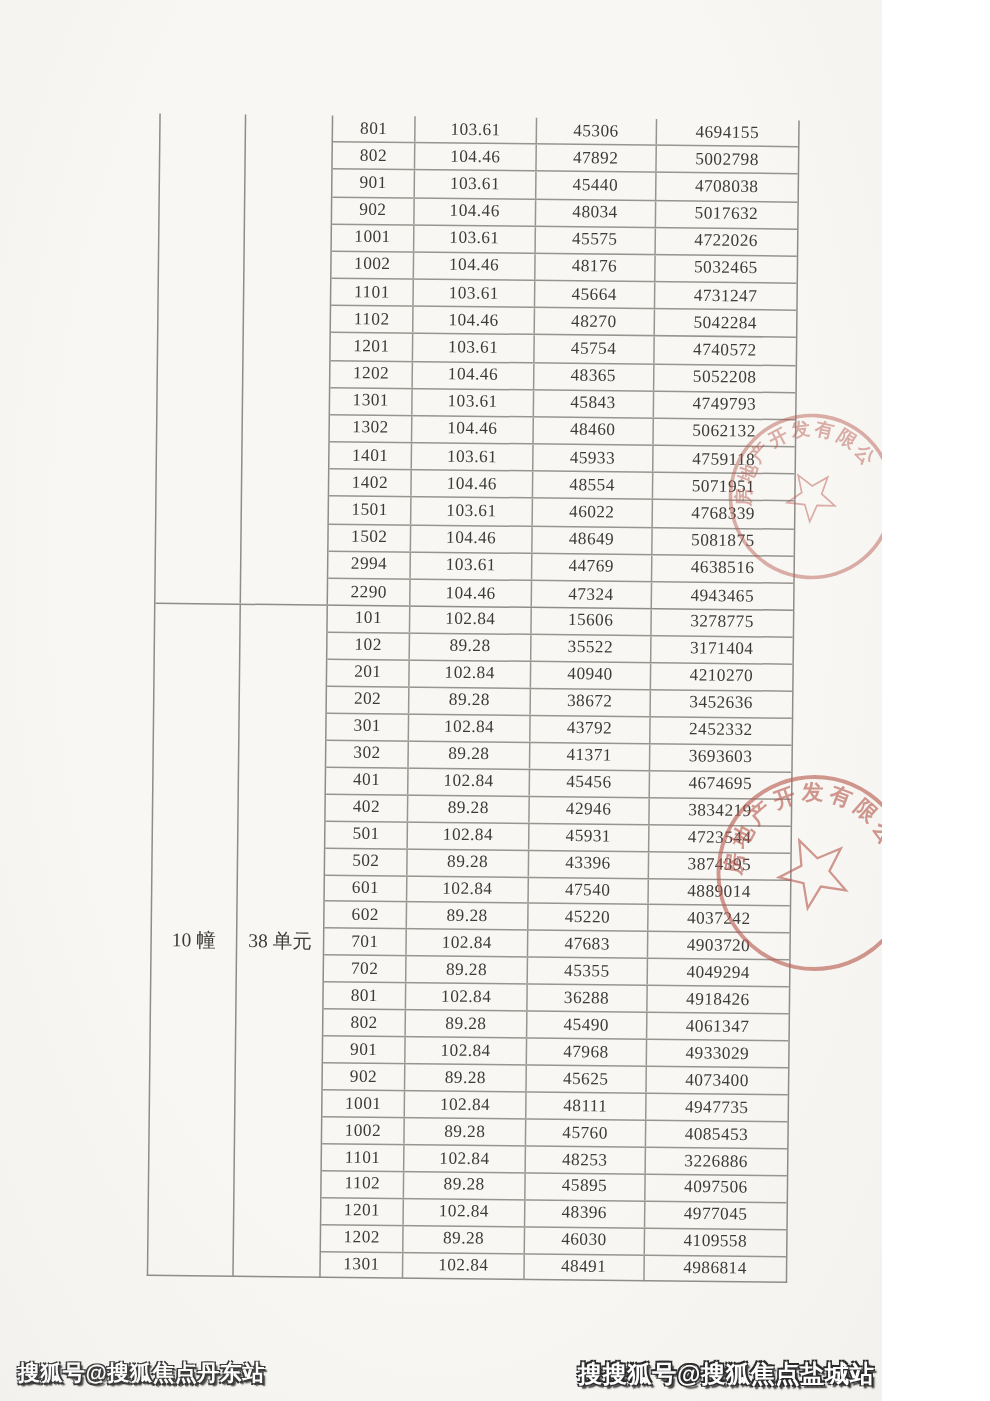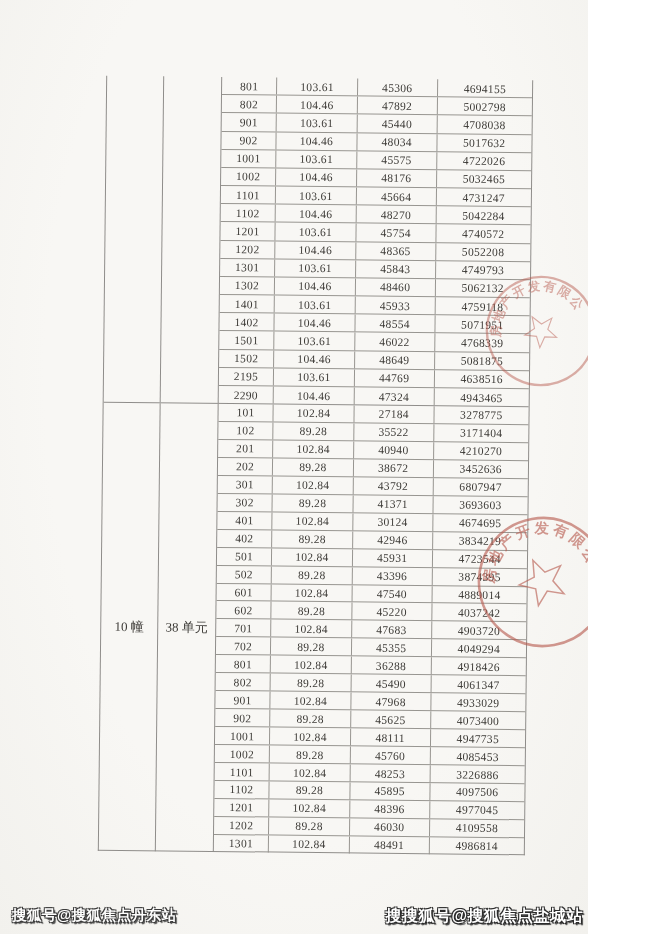--- a/index.html
+++ b/index.html
@@ -151,41 +151,41 @@
             <div class="c c2">46022</div>
             <div class="c c3">4768339</div>
           </div>
           <div class="row">
             <div class="c c0">1502</div>
             <div class="c c1">104.46</div>
             <div class="c c2">48649</div>
             <div class="c c3">5081875</div>
           </div>
           <div class="row">
-            <div class="c c0">2195</div>
+            <div class="c c0">2994</div>
             <div class="c c1">103.61</div>
             <div class="c c2">44769</div>
             <div class="c c3">4638516</div>
           </div>
           <div class="row">
             <div class="c c0">2290</div>
             <div class="c c1">104.46</div>
             <div class="c c2">47324</div>
             <div class="c c3">4943465</div>
           </div>
         </div>
       </div>
       <div class="section">
         <div class="cell bcell">10 幢</div>
         <div class="cell ucell">38 单元</div>
         <div class="rows">
           <div class="row">
             <div class="c c0">101</div>
             <div class="c c1">102.84</div>
-            <div class="c c2">27184</div>
+            <div class="c c2">15606</div>
             <div class="c c3">3278775</div>
           </div>
           <div class="row">
             <div class="c c0">102</div>
             <div class="c c1">89.28</div>
             <div class="c c2">35522</div>
             <div class="c c3">3171404</div>
           </div>
           <div class="row">
             <div class="c c0">201</div>
@@ -196,32 +196,32 @@
           <div class="row">
             <div class="c c0">202</div>
             <div class="c c1">89.28</div>
             <div class="c c2">38672</div>
             <div class="c c3">3452636</div>
           </div>
           <div class="row">
             <div class="c c0">301</div>
             <div class="c c1">102.84</div>
             <div class="c c2">43792</div>
-            <div class="c c3">6807947</div>
+            <div class="c c3">2452332</div>
           </div>
           <div class="row">
             <div class="c c0">302</div>
             <div class="c c1">89.28</div>
             <div class="c c2">41371</div>
             <div class="c c3">3693603</div>
           </div>
           <div class="row">
             <div class="c c0">401</div>
             <div class="c c1">102.84</div>
-            <div class="c c2">30124</div>
+            <div class="c c2">45456</div>
             <div class="c c3">4674695</div>
           </div>
           <div class="row">
             <div class="c c0">402</div>
             <div class="c c1">89.28</div>
             <div class="c c2">42946</div>
             <div class="c c3">3834219</div>
           </div>
           <div class="row">
             <div class="c c0">501</div>

